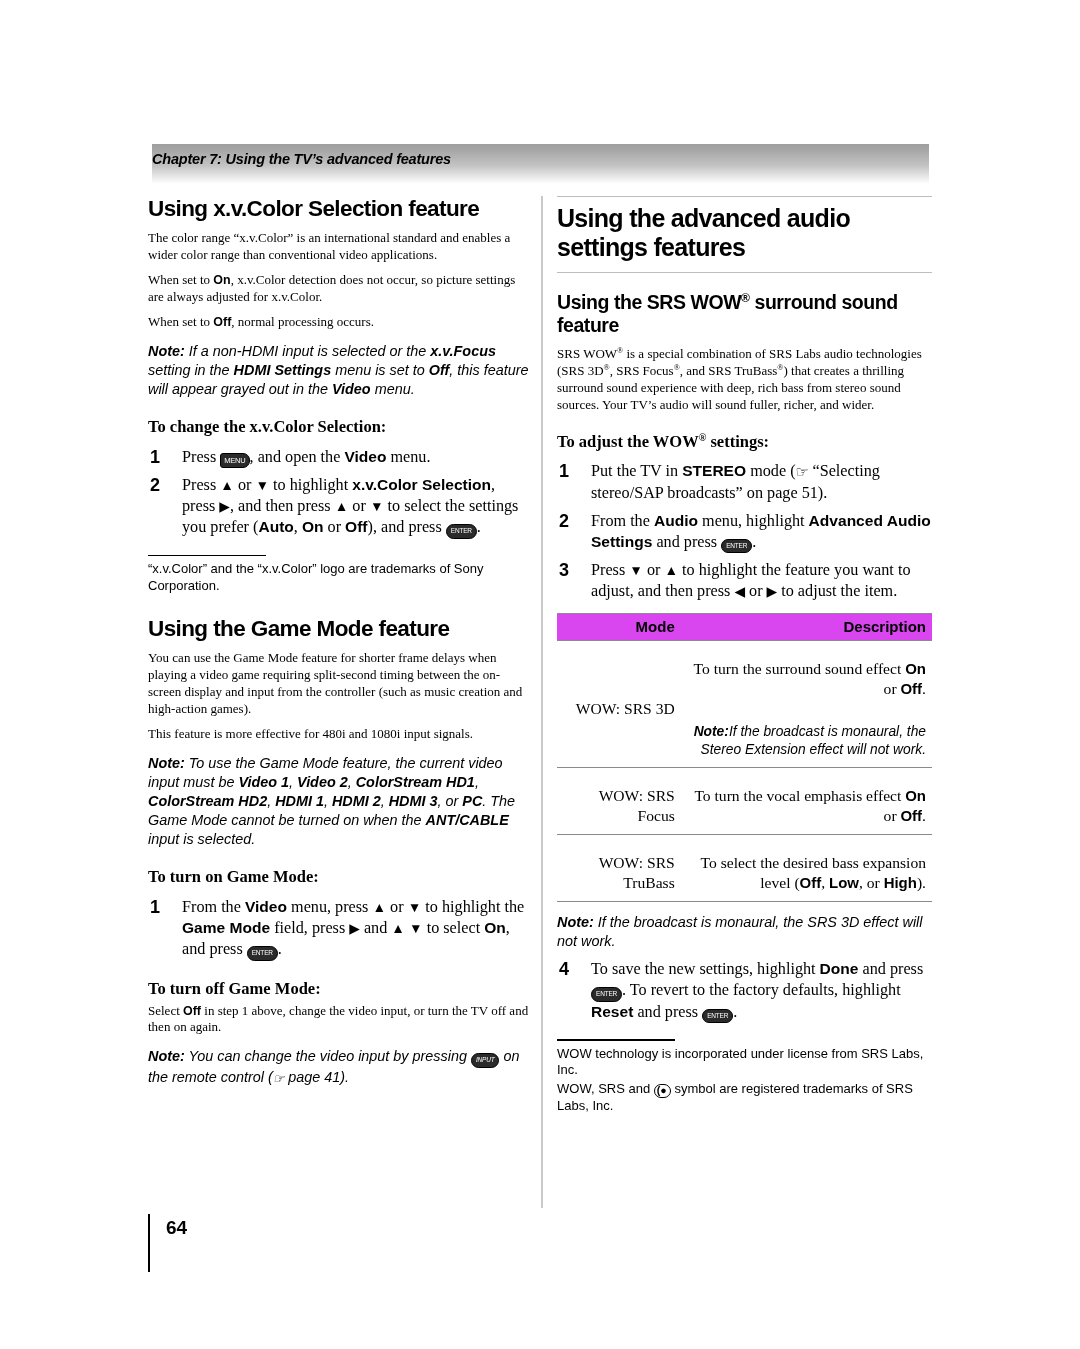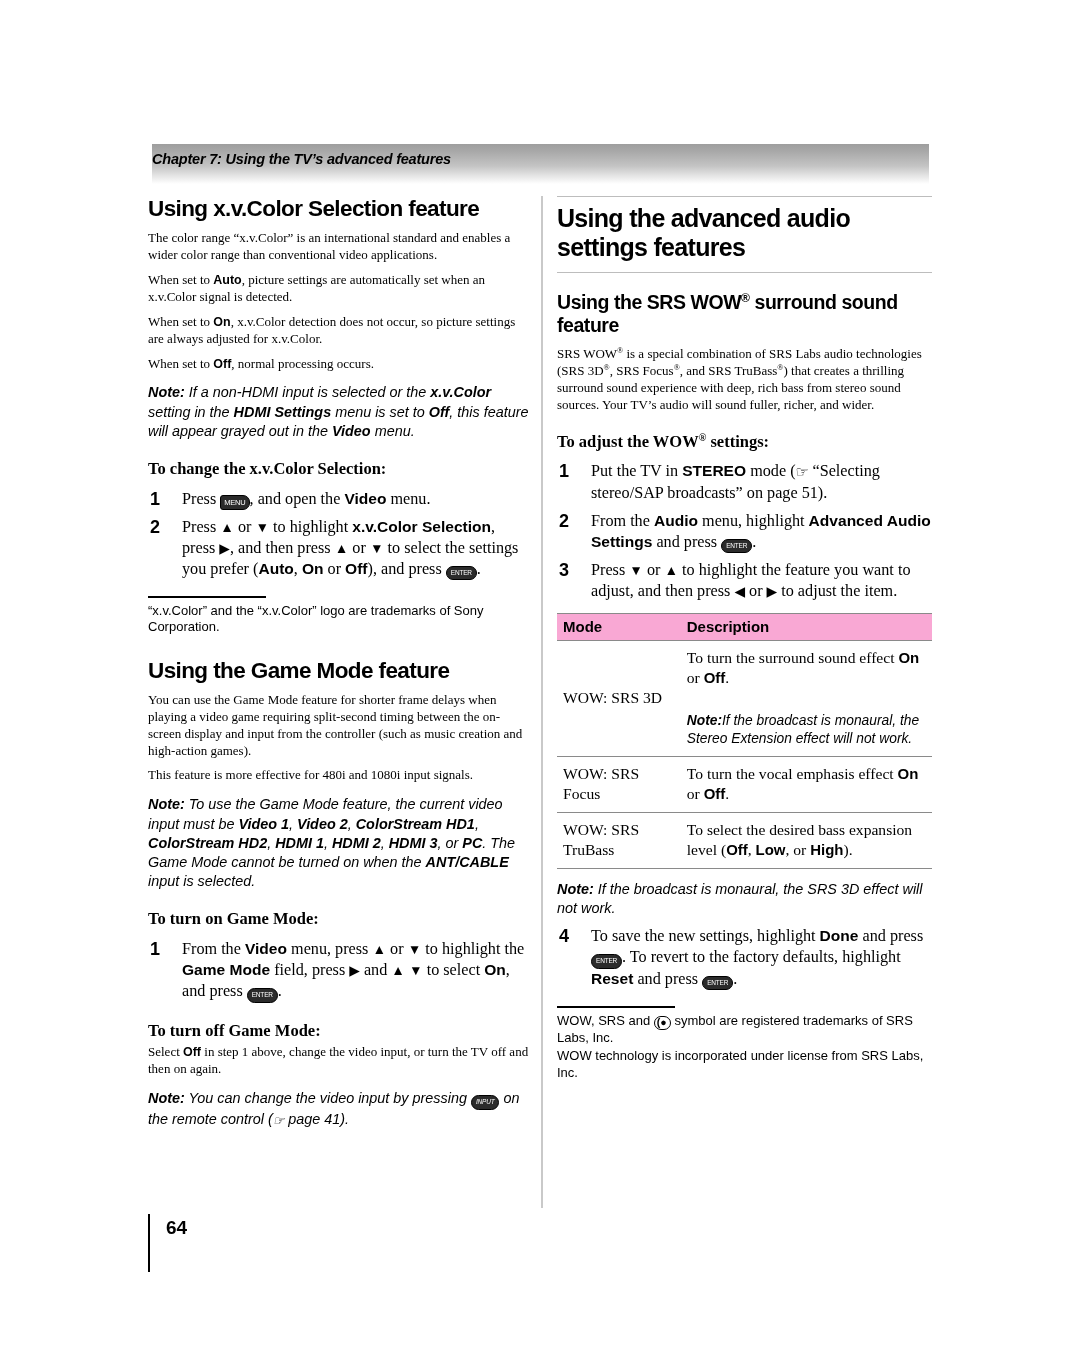--- a/index.html
+++ b/index.html
@@ -206,36 +206,37 @@
   }
 
   
   table.modes {
     width: 100%;
     border-collapse: collapse;
     margin-top: 11px;
     table-layout: fixed;
   }
   table.modes th {
-    background: #f9a8d4;
+    background: #d946ef;
     font-family: "Liberation Sans", sans-serif;
     font-weight: bold;
     font-size: 15px;
-    text-align: left;
+    text-align: right;
     padding: 4px 6px 5px 6px;
     border-top: 1.6px solid #8a8a8a;
     border-bottom: 1.6px solid #8a8a8a;
   }
   table.modes td {
     vertical-align: top;
-    padding: 7px 6px 8px 6px;
+    padding: 18px 6px 8px 6px;
     border-bottom: 1.6px solid #8a8a8a;
     font-family: "Liberation Serif", serif;
     font-size: 15.6px;
     line-height: 1.28;
+    text-align: right;
   }
   table.modes td.mode-cell { vertical-align: middle; }
   table.modes td p { margin: 0 0 6px 0; }
   table.modes td p:last-child { margin-bottom: 0; }
   table.modes td p.tnote {
     font-family: "Liberation Sans", sans-serif;
     font-style: italic;
     font-size: 13.8px;
     line-height: 1.3;
     margin-top: 24px;
@@ -270,27 +271,26 @@
   </div>
 
   <div class="divider"></div>
 
   <div class="col col-left">
 
     <h1 class="sect">Using x.v.Color Selection feature</h1>
 
     <p class="body">The color range “x.v.Color” is an international standard and enables a wider color range than conventional video applications.</p>
 
-    <p class="body">When set to <span class="sb">Auto</span>, picture settings are automatically set when an x.v.Color signal is detected.</p>
 
     <p class="body">When set to <span class="sb">On</span>, x.v.Color detection does not occur, so picture settings are always adjusted for x.v.Color.</p>
 
     <p class="body">When set to <span class="sb">Off</span>, normal processing occurs.</p>
 
-    <p class="note"><b>Note:</b> If a non-HDMI input is selected or the <b>x.v.Color</b> setting in the <b>HDMI Settings</b> menu is set to <b>Off</b>, this feature will appear grayed out in the <b>Video</b> menu.</p>
+    <p class="note"><b>Note:</b> If a non-HDMI input is selected or the <b>x.v.Focus</b> setting in the <b>HDMI Settings</b> menu is set to <b>Off</b>, this feature will appear grayed out in the <b>Video</b> menu.</p>
 
     <h3 class="proc">To change the x.v.Color Selection:</h3>
 
     <ol class="steps">
       <li>
         <span class="num">1</span>
         Press <span class="key key-menu">MENU</span>, and open the <span class="sb">Video</span> menu.
       </li>
       <li>
         <span class="num">2</span>
@@ -388,21 +388,21 @@
     <p class="note"><b>Note:</b> If the broadcast is monaural, the SRS 3D effect will not work.</p>
 
     <ol class="steps">
       <li>
         <span class="num">4</span>
         To save the new settings, highlight <span class="sb">Done</span> and press <span class="key key-enter">ENTER</span>. To revert to the factory defaults, highlight <span class="sb">Reset</span> and press <span class="key key-enter">ENTER</span>.
       </li>
     </ol>
 
     <div class="footnote-rule"></div>
+    <p class="footnote">WOW technology is incorporated under license from SRS Labs, Inc.</p>
     <p class="footnote">WOW, SRS and <span class="srs-sym">(●</span> symbol are registered trademarks of SRS Labs, Inc.</p>
-    <p class="footnote">WOW technology is incorporated under license from SRS Labs, Inc.</p>
 
   </div>
 
   <div class="pagenum-rule"></div>
   <div class="pagenum">64</div>
 
 </div>
 
 </body></html>

